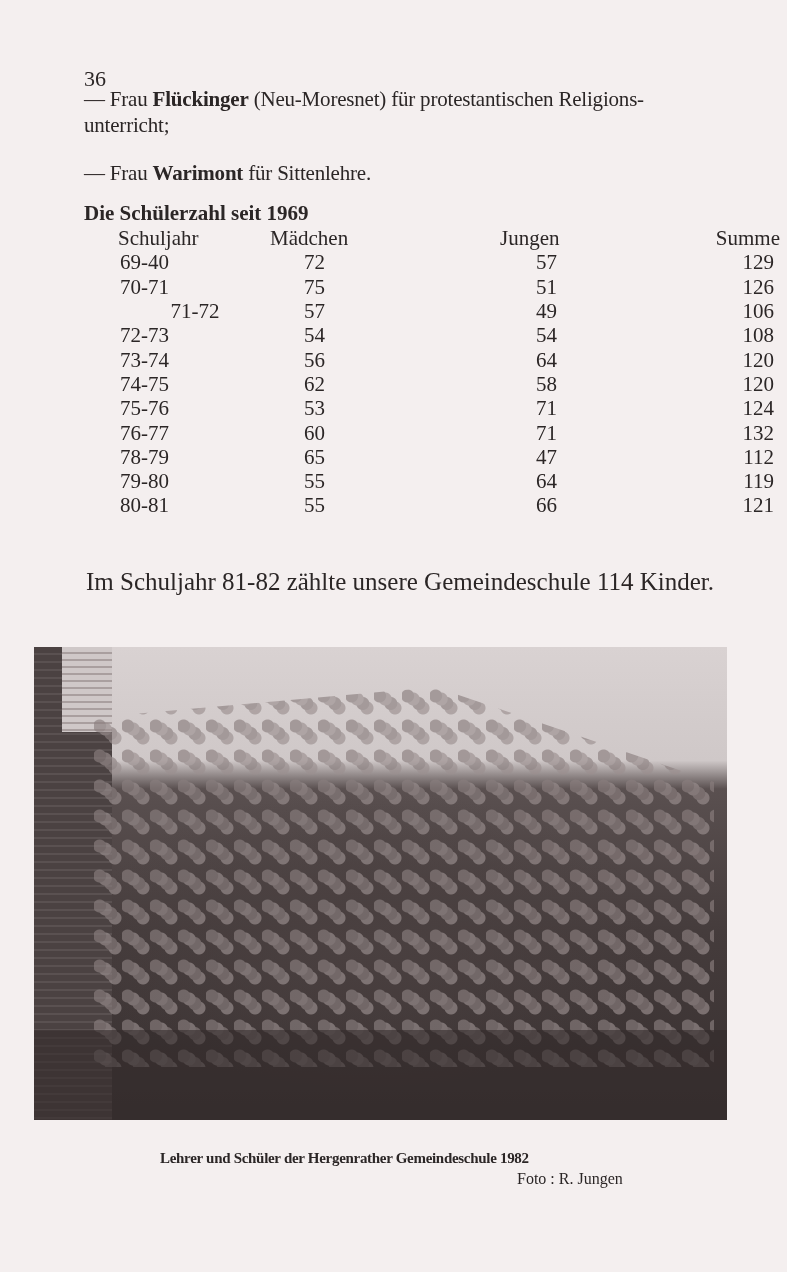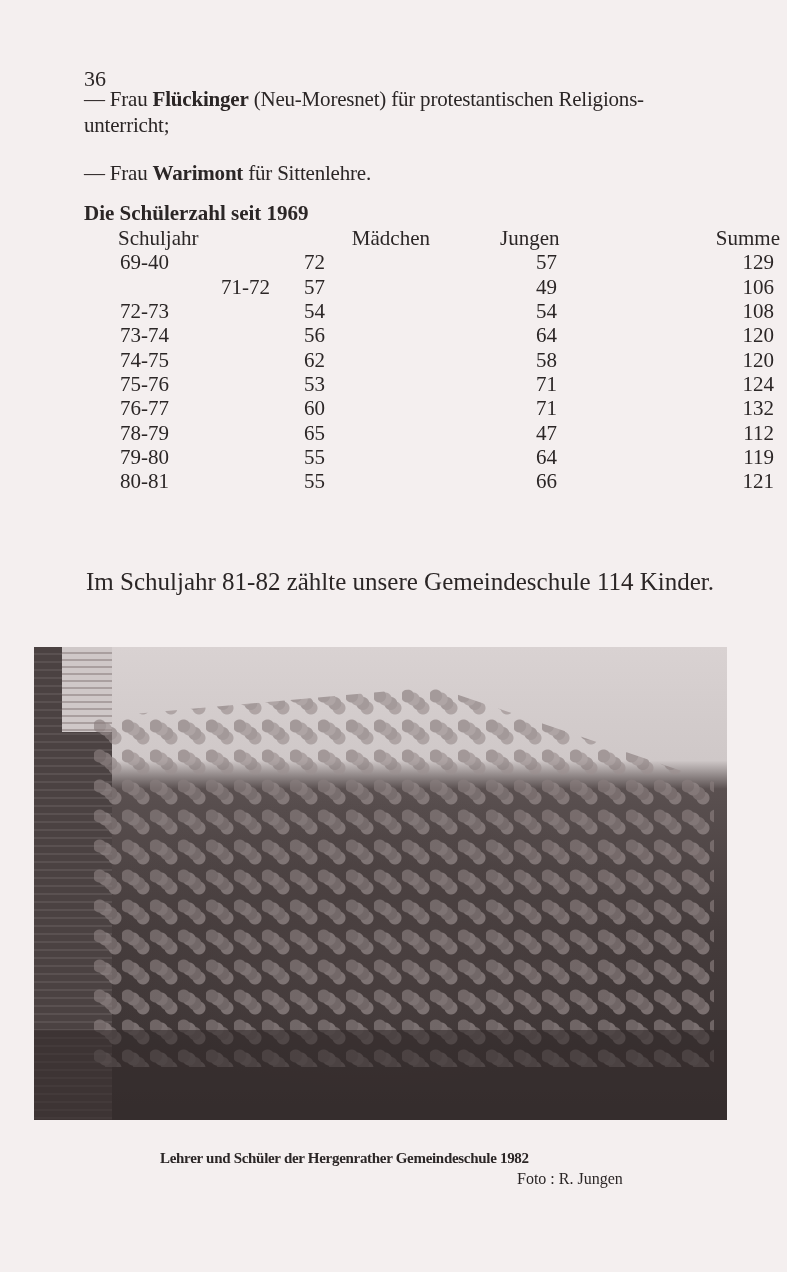--- a/index.html
+++ b/index.html
@@ -19,21 +19,21 @@
   table.counts {
     position: absolute; left: 118px; top: 226px;
     border-collapse: collapse; font-size: 21px;
   }
   table.counts th, table.counts td { padding: 0; height: 24.3px; line-height: 24px; font-weight: normal; }
   .c1 { width: 152px; text-align: left; }
   .c2 { width: 160px; }
   .c3 { width: 160px; }
   .c4 { width: 120px; }
   th.c1 { text-align: left; }
-  th.c2 { text-align: right; padding-left: 0; margin-top: 43px; }
+  th.c2 { text-align: left; padding-left: 0; margin-top: 43px; }
   .summary { position: absolute; left: 86px; top: 568px; font-size: 25px; }
   .photo {
     position: absolute; left: 34px; top: 647px; width: 693px; height: 473px;
     background:
       radial-gradient(ellipse 60% 45% at 48% 62%, #4a4040 0%, rgba(74,64,64,0) 70%),
       linear-gradient(180deg, #d9d2d2 0%, #cfc8c8 24%, #5a5050 30%, #453c3c 60%, #383030 100%);
     overflow: hidden;
   }
   .photo .wall { position: absolute; left: 0; top: 0; width: 78px; height: 473px;
     background: repeating-linear-gradient(180deg, #4b4242 0 6px, #5a5151 6px 8px); }
@@ -78,21 +78,27 @@
     </tr>
   </thead>
   <tbody id="rows">
       <tr>
         <td style="padding-left:2px;text-align:left;">69-40</td>
         <td style="padding-left:34px;text-align:left;">72</td>
         <td style="padding-left:106px;text-align:left;">57</td>
         <td style="text-align:right;padding-right:6px;">129</td>
       </tr>
       <tr>
-        <td style="padding-left:2px;text-align:right;">71-72</td>
+        <td style="padding-left:2px;text-align:left;">70-71</td>
+        <td style="padding-left:34px;text-align:left;">75</td>
+        <td style="padding-left:106px;text-align:left;">51</td>
+        <td style="text-align:right;padding-right:6px;">126</td>
+      </tr>
+      <tr>
+        <td style="padding-left:2px;text-align:center;">71-72</td>
         <td style="padding-left:34px;text-align:left;">57</td>
         <td style="padding-left:106px;text-align:left;">49</td>
         <td style="text-align:right;padding-right:6px;">106</td>
       </tr>
       <tr>
         <td style="padding-left:2px;text-align:left;">72-73</td>
         <td style="padding-left:34px;text-align:left;">54</td>
         <td style="padding-left:106px;text-align:left;">54</td>
         <td style="text-align:right;padding-right:6px;">108</td>
       </tr>

